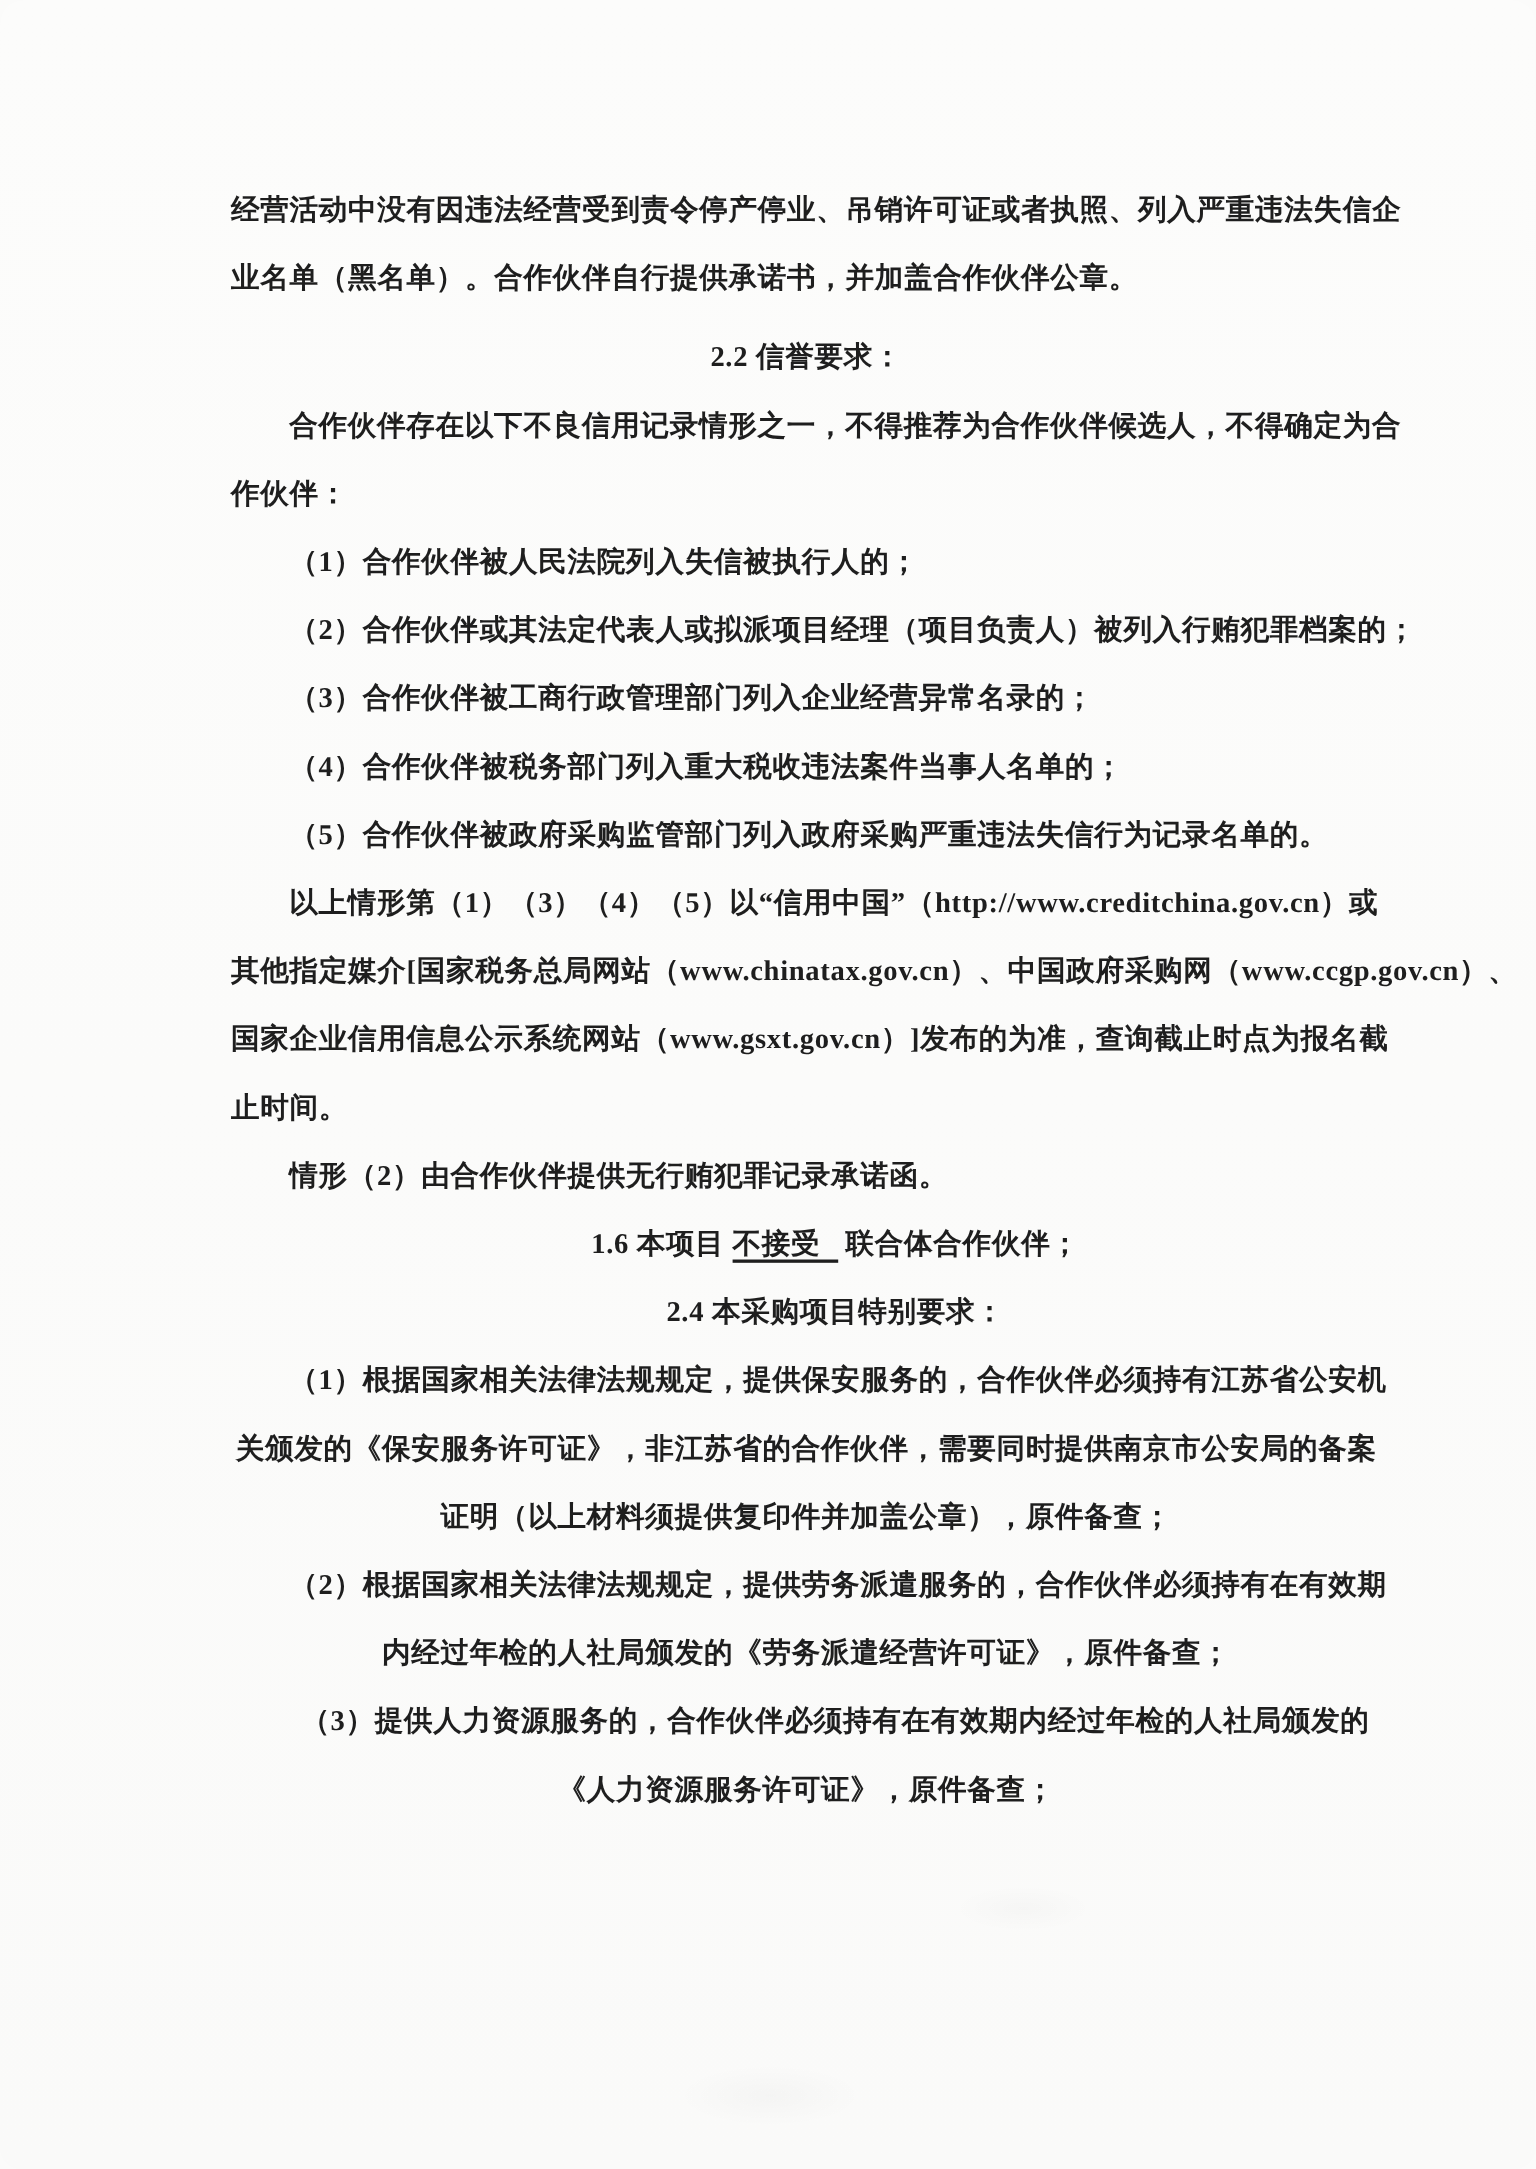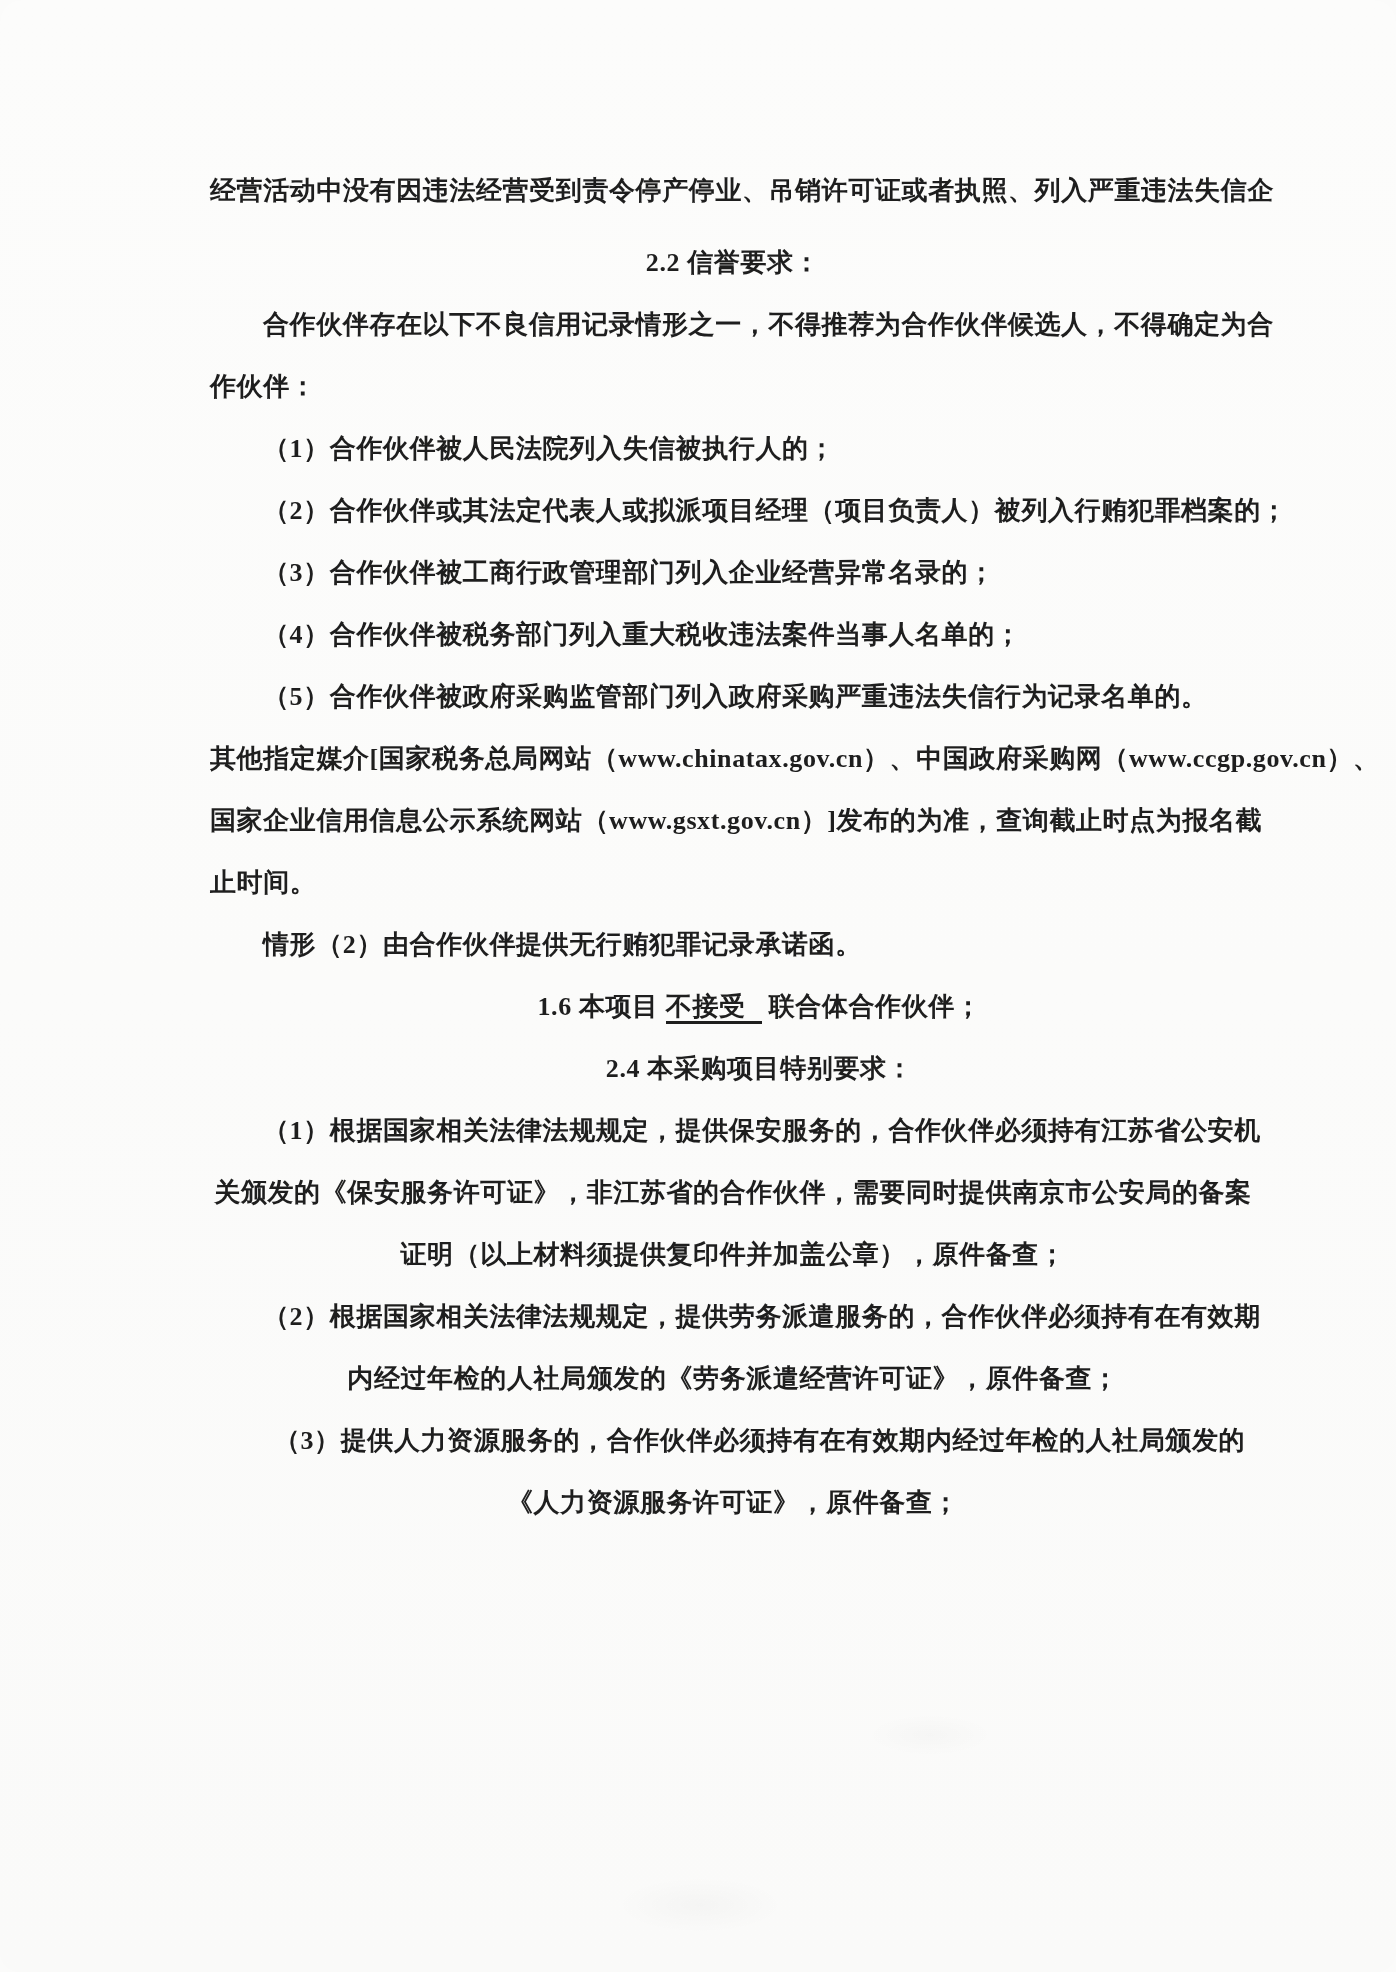--- a/index.html
+++ b/index.html
@@ -37,32 +37,34 @@
     border-bottom: 3px solid #1e1e1e;
     padding-right: 16px;
   }
 </style>
 </head>
 <body>
 
 <div class="page">
 
   <div class="ln">经营活动中没有因违法经营受到责令停产停业、吊销许可证或者执照、列入严重违法失信企</div>
+  <div class="ln">业名单（黑名单）。合作伙伴自行提供承诺书，并加盖合作伙伴公章。</div>
 
   <div class="ln b mt8">2.2 信誉要求：</div>
 
   <div class="ln ind">合作伙伴存在以下不良信用记录情形之一，不得推荐为合作伙伴候选人，不得确定为合</div>
   <div class="ln">作伙伴：</div>
 
   <div class="ln ind">（1）合作伙伴被人民法院列入失信被执行人的；</div>
   <div class="ln ind">（2）合作伙伴或其法定代表人或拟派项目经理（项目负责人）被列入行贿犯罪档案的；</div>
   <div class="ln ind">（3）合作伙伴被工商行政管理部门列入企业经营异常名录的；</div>
   <div class="ln ind">（4）合作伙伴被税务部门列入重大税收违法案件当事人名单的；</div>
   <div class="ln ind">（5）合作伙伴被政府采购监管部门列入政府采购严重违法失信行为记录名单的。</div>
 
+  <div class="ln ind">以上情形第（1）（3）（4）（5）以“信用中国”（http://www.creditchina.gov.cn）或</div>
   <div class="ln">其他指定媒介[国家税务总局网站（www.chinatax.gov.cn）、中国政府采购网（www.ccgp.gov.cn）、</div>
   <div class="ln">国家企业信用信息公示系统网站（www.gsxt.gov.cn）]发布的为准，查询截止时点为报名截</div>
   <div class="ln">止时间。</div>
 
   <div class="ln ind">情形（2）由合作伙伴提供无行贿犯罪记录承诺函。</div>
 
   <div class="ln ind b"><span>1.6 本项目 </span><span class="u">不接受</span><span> 联合体合作伙伴；</span></div>
 
   <div class="ln ind b">2.4 本采购项目特别要求：</div>
 

